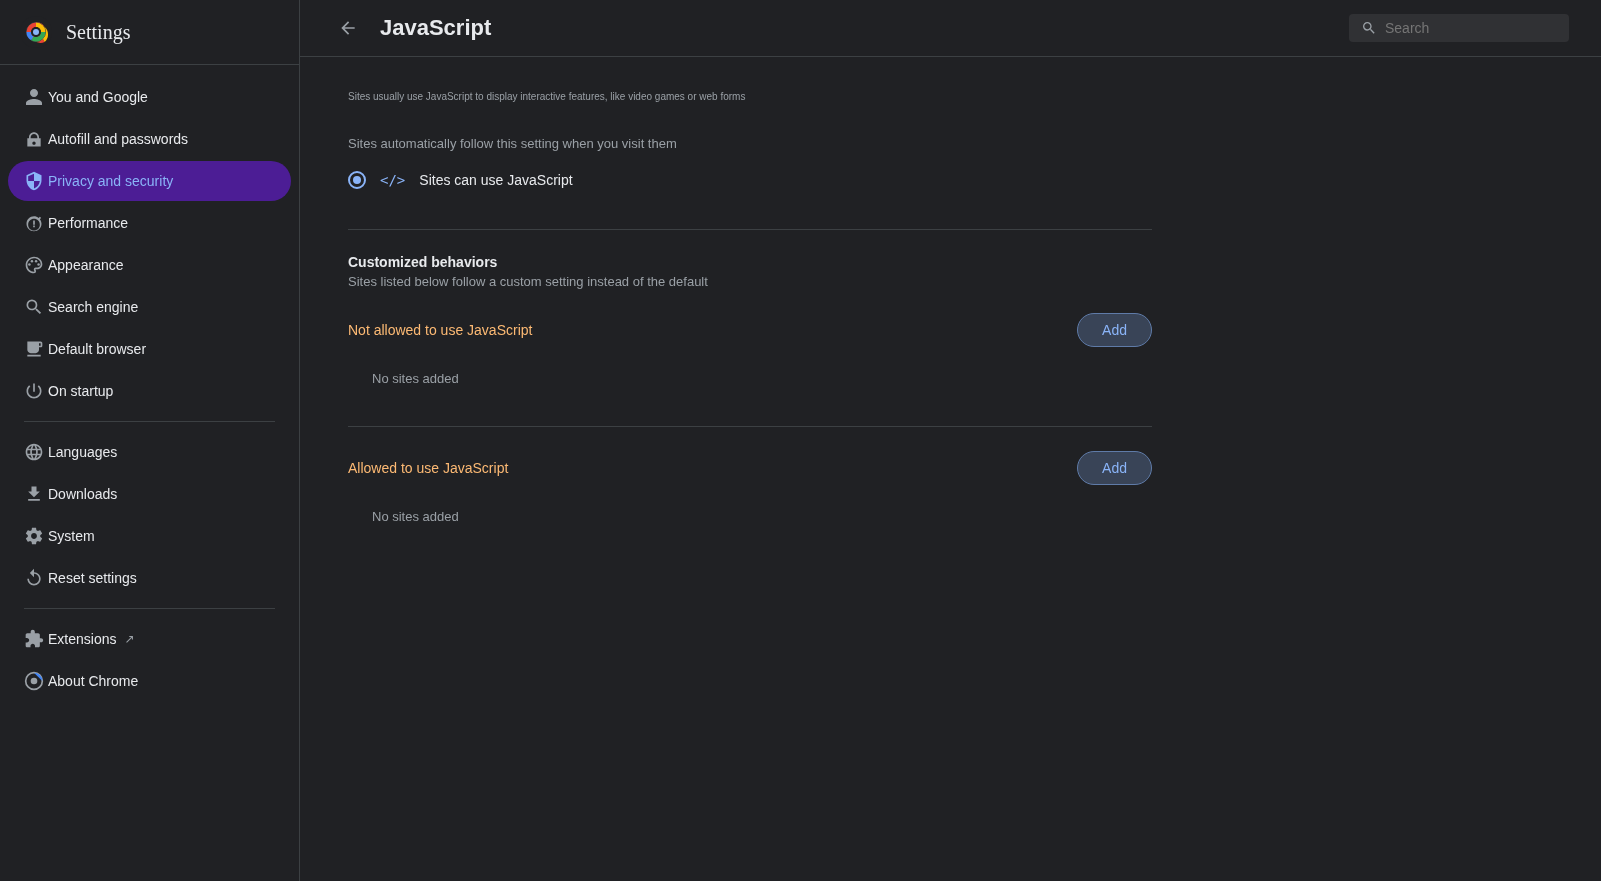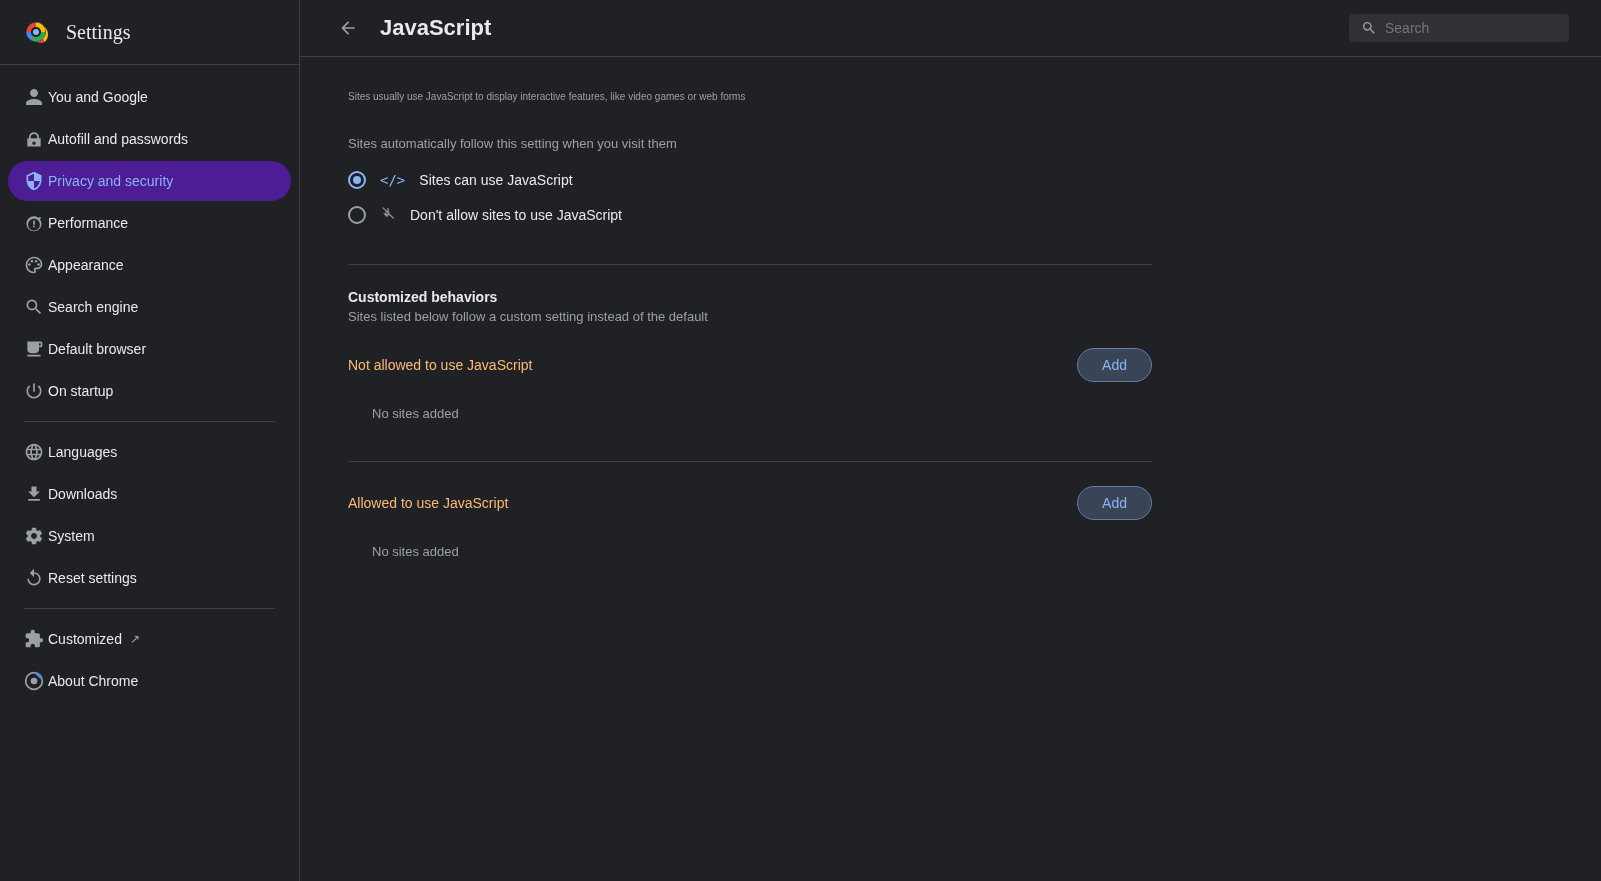--- a/index.html
+++ b/index.html
@@ -421,21 +421,21 @@
     </div>
 
     <hr class="sidebar-divider">
 
     <div class="sidebar-item">
       <span class="icon">
         <svg width="20" height="20" viewBox="0 0 24 24" fill="#9aa0a6">
             <path d="M20.5 11H19V7c0-1.1-.9-2-2-2h-4V3.5C13 2.12 11.88 1 10.5 1S8 2.12 8 3.5V5H4c-1.1 0-1.99.9-1.99 2v3.8H3.5c1.49 0 2.7 1.21 2.7 2.7s-1.21 2.7-2.7 2.7H2V20c0 1.1.9 2 2 2h3.8v-1.5c0-1.49 1.21-2.7 2.7-2.7 1.49 0 2.7 1.21 2.7 2.7V22H17c1.1 0 2-.9 2-2v-4h1.5c1.38 0 2.5-1.12 2.5-2.5S21.88 11 20.5 11z"></path>
           </svg>
       </span>
-      <span>Customized</span>
+      <span>Extensions</span>
       <span style="margin-left:4px; font-size:12px; color:#9aa0a6;">↗</span>
     </div>
 
     <div class="sidebar-item">
       <span class="icon">
         <svg width="20" height="20" viewBox="0 0 24 24" fill="#9aa0a6">
             <circle cx="12" cy="12" r="10" fill="none" stroke="#9aa0a6" stroke-width="2"></circle>
             <path d="M12 2 A10 10 0 0 1 22 12" fill="#4285f4" stroke="none"></path>
             <circle cx="12" cy="12" r="4" fill="#9aa0a6"></circle>
           </svg>
@@ -469,31 +469,20 @@
       <div class="section-subtitle">Sites automatically follow this setting when you visit them</div>
 
       <div class="radio-group">
 
         <div class="radio-option">
           <div class="radio-circle selected"></div>
           <span class="radio-icon" style="color:#8ab4f8; font-size:14px; font-family:monospace;">&lt;/&gt;</span>
           <span class="radio-label">Sites can use JavaScript</span>
         </div>
 
-        <div class="radio-option">
-          <div class="radio-circle"></div>
-          <span class="radio-icon" style="color:#9aa0a6; font-size:14px; position:relative;">
-            <svg width="16" height="16" viewBox="0 0 24 24" fill="#9aa0a6">
-                <path d="M14.83 11.17L13 9.34V5h-2v5l2.36 2.36-2 2-3.19-3.19L7 13v.17L5.83 12 5 12.83l6 6 .83-.83L10.66 17l2-2 1.17 1.17.83-.83-6-6-.83.83 1.17 1.17z"></path>
-                <path d="M20 4.69L19.31 4 4 19.31 4.69 20 20 4.69z" fill="none"></path>
-                <path d="M3.27 4.27l16.46 16.46L21 19.46 4.73 3.27z"></path>
-              </svg>
-          </span>
-          <span class="radio-label">Don't allow sites to use JavaScript</span>
-        </div>
       </div>
     </div>
 
     <hr class="divider">
 
     <div class="section-block">
       <div class="customized-section-title">Customized behaviors</div>
       <div class="customized-section-subtitle">Sites listed below follow a custom setting instead of the default</div>
 
       <div class="permission-row">

